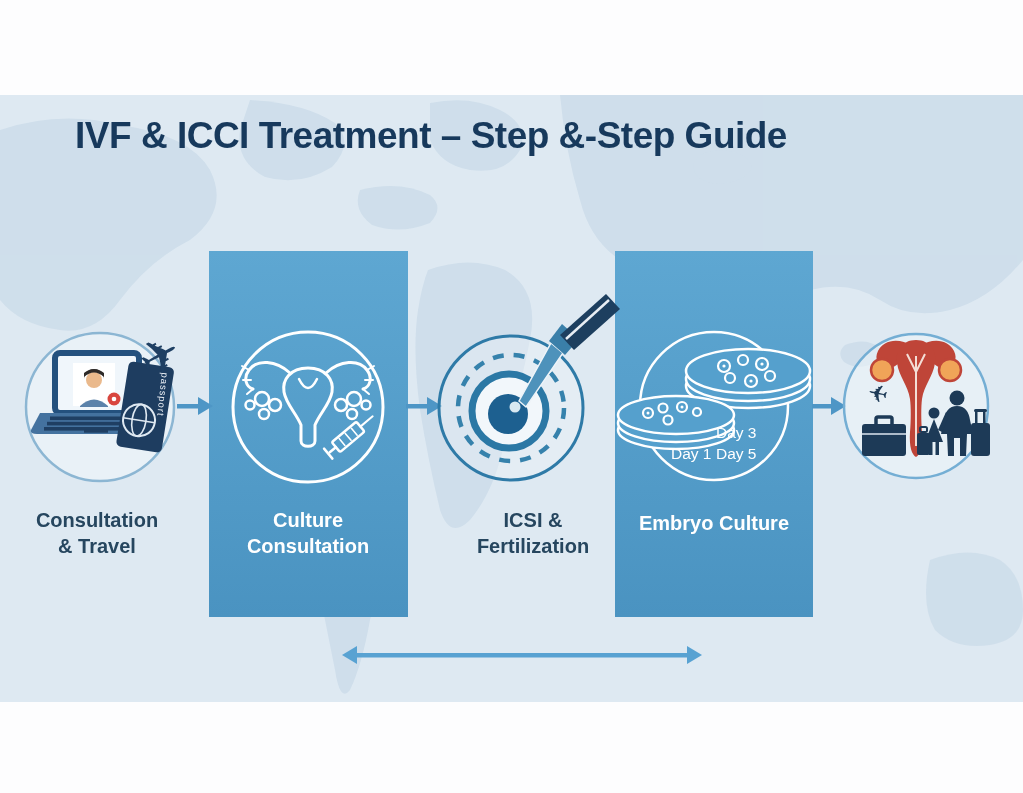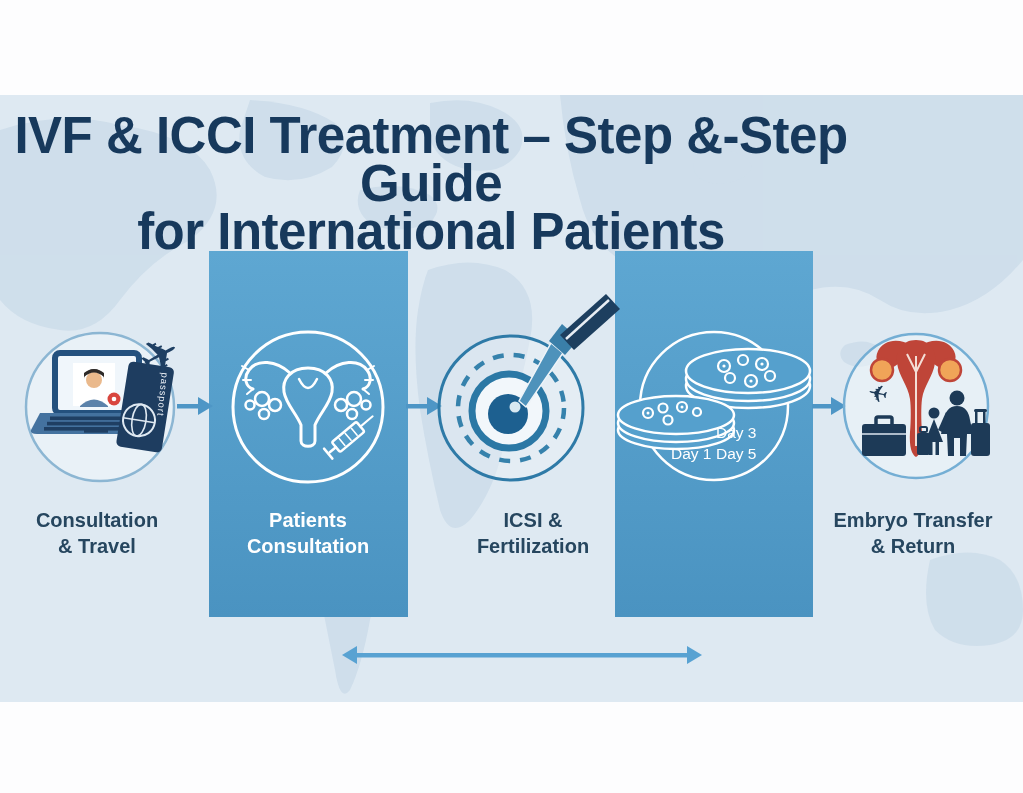--- a/index.html
+++ b/index.html
@@ -10,21 +10,21 @@
   .map-svg{position:absolute;left:0;top:0;width:1023px;height:607px;}
   
   .panel{position:absolute;top:251px;height:366px;
          background:linear-gradient(180deg,#5ea7d2 0%,#4a93c1 100%);}
   #panel-2{left:209px;width:199px;}
   #panel-4{left:615px;width:198px;}
   
   #gfx{position:absolute;left:0;top:0;width:1023px;height:793px;}
   
   .title{position:absolute;left:0;top:112px;width:862px;text-align:center;
-         color:#17395c;font-weight:bold;font-size:51px;line-height:48px;letter-spacing:-.5px;}
+         color:#17395c;font-weight:bold;font-size:37px;line-height:48px;letter-spacing:-.5px;}
   
   .step-label{position:absolute;top:507px;width:200px;text-align:center;
               font-size:20px;line-height:26px;font-weight:bold;color:#26465f;}
   .step-label.on-panel{color:#ffffff;}
   #label-1{left:-3px;}
   #label-2{left:208px;}
   #label-3{left:433px;}
   #label-4{left:614px;top:510px;}
   #label-5{left:813px;}
   .svgtext{font-family:"Liberation Sans","DejaVu Sans",sans-serif;}
@@ -228,33 +228,32 @@
 
     <g fill="#58a2d2">
       <rect x="352" y="653" width="340" height="4.5"></rect>
       <polygon points="357,646 342,655 357,664"></polygon>
       <polygon points="687,646 702,655 687,664"></polygon>
     </g>
   </svg>
 
   <div class="title">
     <div>IVF &amp; ICCI Treatment – Step &amp;-Step Guide</div>
-    <div>for International Patients</div>
   </div>
 
   <div class="step-label" id="label-1">
     <div>Consultation</div>
     <div>&amp; Travel</div>
   </div>
   <div class="step-label on-panel" id="label-2">
-    <div>Patients</div>
+    <div>Culture</div>
     <div>Consultation</div>
   </div>
   <div class="step-label" id="label-3">
     <div>ICSI &amp;</div>
     <div>Fertilization</div>
   </div>
-  <div class="step-label" id="label-5">
-    <div>Embryo Transfer</div>
-    <div>&amp; Return</div>
+  <div class="step-label on-panel" id="label-4">
+    <div>Embryo Culture</div>
+    <div></div>
   </div>
 
 </div>
 
 </body></html>

